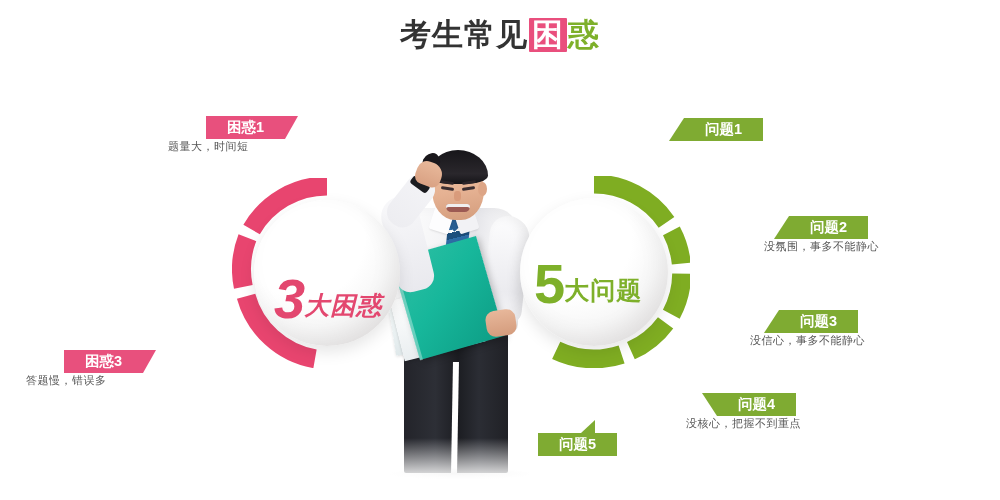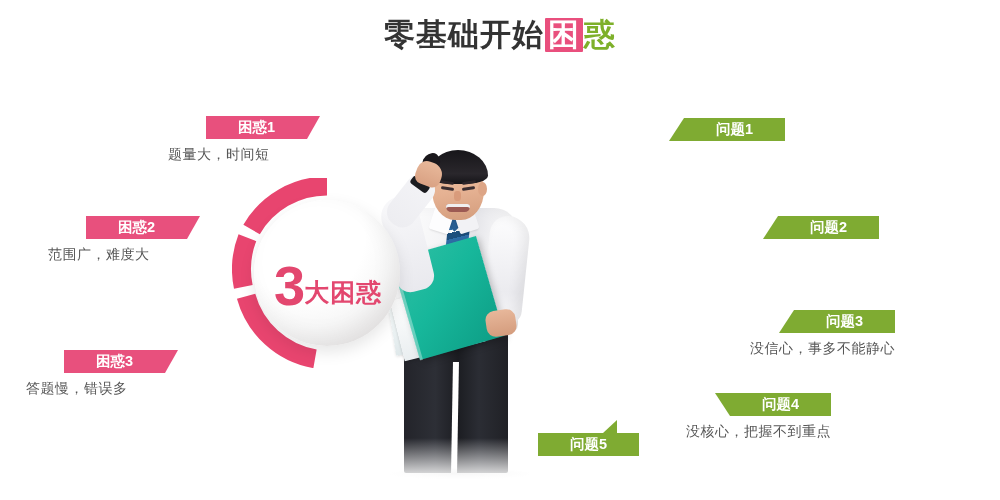--- a/index.html
+++ b/index.html
@@ -30,21 +30,21 @@
     line-height:1.08;
   }
   .t-green{color:#7eb02a;}
 
   
   .item{position:absolute;white-space:nowrap;}
   .banner{
     position:relative;display:inline-block;
     height:23px;line-height:23px;
     font-size:14.5px;font-weight:bold;color:#fff;
-    padding:0 32px;
+    padding:0 21px;
   }
   .banner.pink{background:#e8507d;}
   .banner.green{background:#7fab32;}
 
   
   .banner.pink:after{
     content:"";position:absolute;right:-13px;top:0;
     width:0;height:0;
     border-top:23px solid #e8507d;
     border-right:13px solid transparent;
@@ -65,27 +65,26 @@
   }
   
   .banner.green.tail-up:before{
     content:"";position:absolute;right:22px;top:-13px;
     width:0;height:0;
     border-bottom:13px solid #7fab32;
     border-left:14px solid transparent;
   }
 
   .desc{
-    margin-top:7px;
-    font-size:14px;
+    font-size:11px;
     color:#575757;
     letter-spacing:.5px;
   }
   .item.left{text-align:left;}
-  .item.right{text-align:right;}
+  .item.right{text-align:center;}
 
   
   .ring{position:absolute;}
   .sphere{
     position:absolute;border-radius:50%;
     background:
       radial-gradient(circle at 34% 26%, #ffffff 0%, #ffffff 42%, #f7f7f7 62%, #eceaea 82%, #e2dfdf 100%);
     box-shadow:0 6px 16px rgba(0,0,0,.10), inset -8px -10px 22px rgba(0,0,0,.05);
   }
   .ringlabel{
@@ -240,21 +239,21 @@
     left:0;top:288px;width:180px;height:56px;
     background:linear-gradient(180deg, rgba(255,255,255,0) 0%, #ffffff 78%);
   }
 </style>
 </head>
 <body>
 
 <div id="stage">
 
   <div class="title">
-    <span class="t-plain">零基础开始</span><span class="t-box">困</span><span class="t-green">惑</span>
+    <span class="t-plain">考生常见</span><span class="t-box">困</span><span class="t-green">惑</span>
   </div>
 
   <div id="person">
     <div class="pz trousers"></div>
     <div class="pz legsplit"></div>
     <div class="pz belt"></div>
     <div class="pz buckle"></div>
     <div class="pz shirt"></div>
     <div class="pz tie"></div>
     <div class="pz tieknot"></div>
@@ -287,47 +286,59 @@
 
   <div class="ring" style="left:232px;top:178px;width:190px;height:190px;">
     <svg width="190" height="190" viewBox="0 0 190 190">
       <g fill="none" stroke="#e8456f" stroke-width="19">
         <path d="M 95 8 A 87 87 0 0 0 19.6 51.5"></path>
         <path d="M 15.4 59.7 A 87 87 0 0 0 11.3 108.8"></path>
         <path d="M 14.1 118.2 A 87 87 0 0 0 83 180.8"></path>
       </g>
     </svg>
     <div class="sphere" style="left:22px;top:22px;width:146px;height:146px;"></div>
-    <div class="ringlabel pinkTxt" style="left:42px;top:80px;">
+    <div class="ringlabel pinkTxt" style="left:42px;top:93px;font-style:italic;">
       <span class="big">3</span><span class="small">大困惑</span>
     </div>
   </div>
 
+  <div class="ring" style="left:498px;top:176px;width:192px;height:192px;">
+    <svg width="192" height="192" viewBox="0 0 192 192">
+      <g fill="none" stroke="#7fad22" stroke-width="19">
+        <path d="M 96 8 A 88 88 0 0 1 168.5 46.3"></path>
+        <path d="M 173.4 54.9 A 88 88 0 0 1 183.3 87.6"></path>
+        <path d="M 183.7 97.6 A 88 88 0 0 1 173.3 138.3"></path>
+        <path d="M 167.6 146.8 A 88 88 0 0 1 132.9 174.7"></path>
+        <path d="M 123.6 178.4 A 88 88 0 0 1 58.2 174.3"></path>
+      </g>
+    </svg>
+    <div class="sphere" style="left:22px;top:22px;width:148px;height:148px;"></div>
+    <div class="ringlabel greenTxt" style="left:36px;top:80px;">
+      <span class="big">5</span><span class="small">大问题</span>
+    </div>
+  </div>
 
   <div class="item left" style="left:206px;top:116px;">
     <div class="banner pink">困惑1</div>
     <div class="desc" style="margin-left:-38px;">题量大，时间短</div>
   </div>
 
-  <div class="item left" style="left:86px;top:216px;">
-    <div class="banner pink">困惑2</div>
-    <div class="desc" style="margin-left:-38px;">范围广，难度大</div>
-  </div>
 
   <div class="item left" style="left:64px;top:350px;">
     <div class="banner pink">困惑3</div>
     <div class="desc" style="margin-left:-38px;">答题慢，错误多</div>
   </div>
 
   <div class="item right" style="left:684px;top:118px;">
     <div class="banner green tail-left">问题1</div>
   </div>
 
   <div class="item right" style="left:778px;top:216px;">
     <div class="banner green tail-left">问题2</div>
+    <div class="desc" style="margin-left:-14px;">没氛围，事多不能静心</div>
   </div>
 
   <div class="item right" style="left:772px;top:310px;">
     <div class="banner green tail-left">问题3</div>
     <div class="desc" style="margin-left:-22px;">没信心，事多不能静心</div>
   </div>
 
   <div class="item right" style="left:712px;top:393px;">
     <div class="banner green tail-left-down">问题4</div>
     <div class="desc" style="margin-left:-26px;font-family:Liberation Mono, monospace;">没核心，把握不到重点</div>

